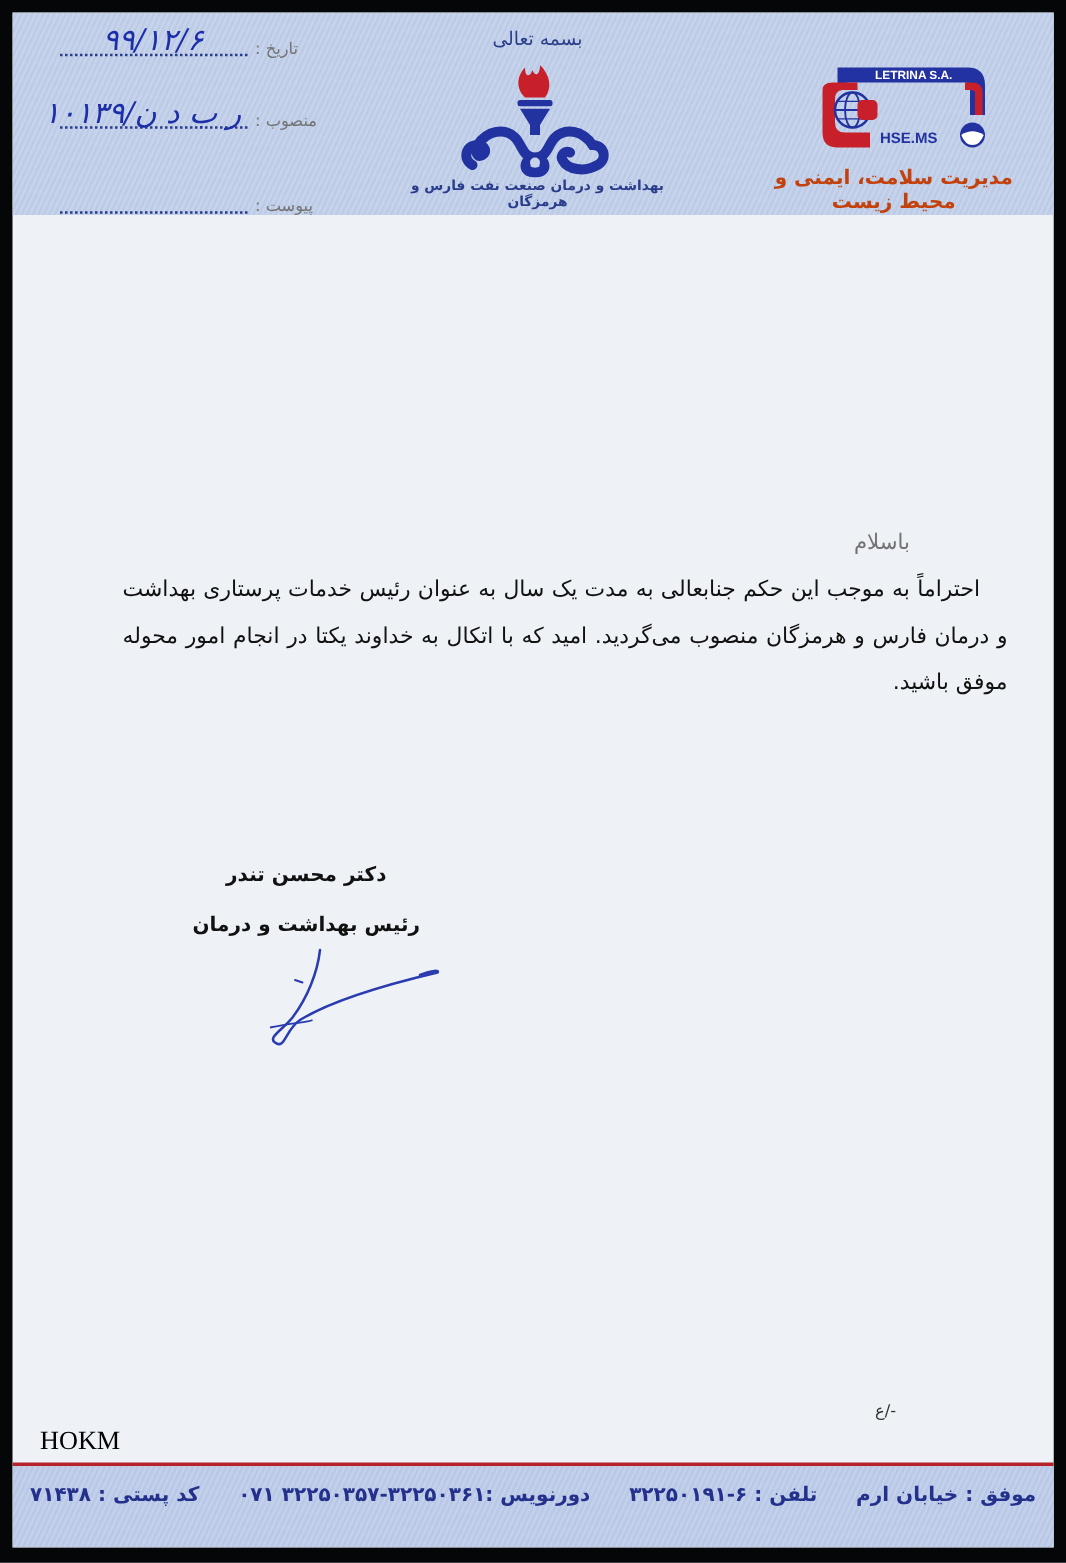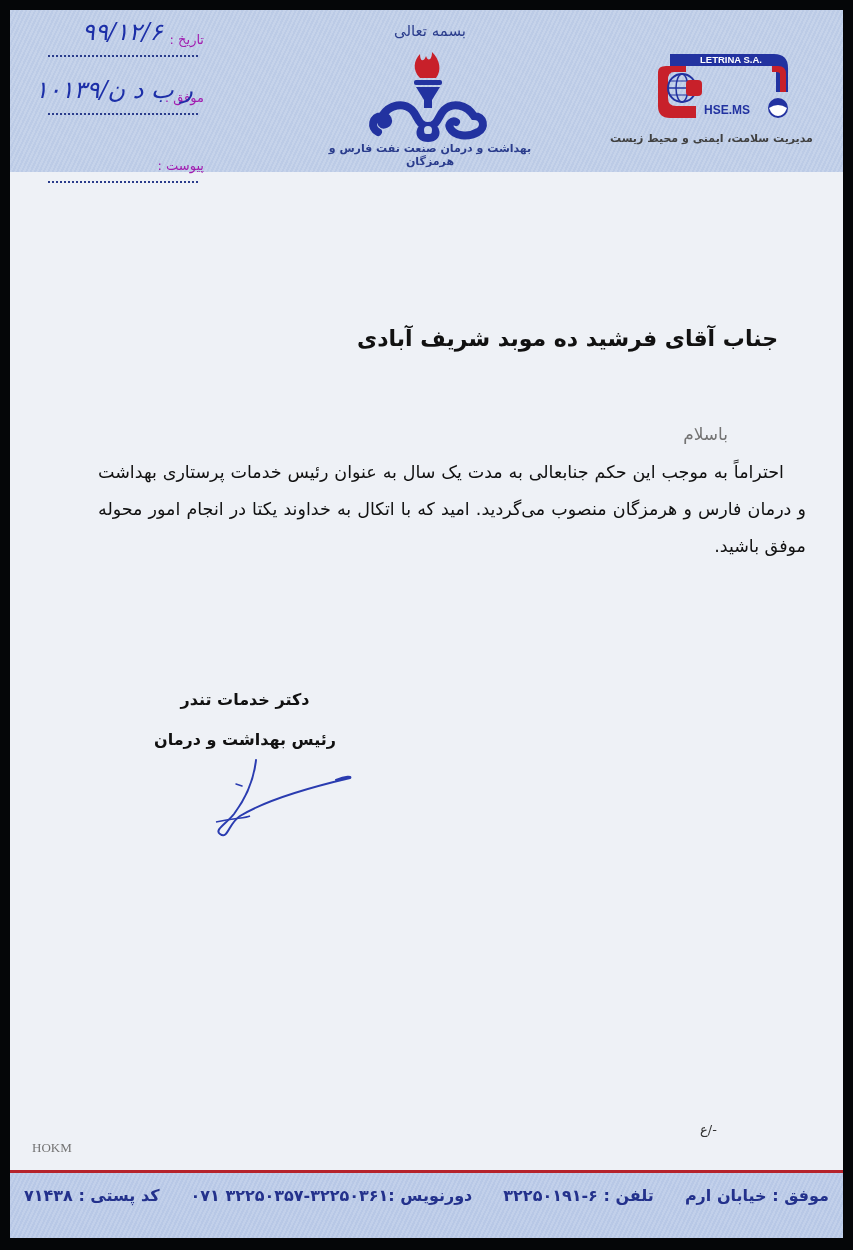--- a/index.html
+++ b/index.html
@@ -17,75 +17,75 @@
   }
   .footer-band {
     position: absolute; left: 0; bottom: 0; width: 100%; height: 65px;
     background: repeating-linear-gradient(115deg, #c2d0ea 0px, #c2d0ea 2px, #b8c8e6 2px, #b8c8e6 4px);
   }
   .footer-rule {
     position: absolute; left: 0; top: 1160px; width: 100%; height: 3px; background: #b5222b;
   }
 
   
-  .field { position: absolute; direction: rtl; font-size: 13px; color: #a21caf; display: flex; align-items: flex-start; flex-direction: column; }
+  .field { position: absolute; direction: rtl; font-size: 13px; color: #737373; display: flex; align-items: center; }
   .field .lbl { white-space: nowrap; }
   .field .dots { display: inline-block; width: 150px; border-bottom: 2px dotted #2a3c8c; margin-right: 6px; height: 10px; }
   .field-date { left: 38px; top: 22px; }
   .field-number { left: 38px; top: 80px; }
   .field-attach { left: 38px; top: 124px; margin-top: 24px; }
   .handwritten {
     position: absolute; color: #1c2fa8; font-family: "DejaVu Serif", serif; font-style: italic;
     font-size: 24px; letter-spacing: 1px; direction: ltr;
   }
   .hw-date { left: 72px; top: 8px; }
   .hw-number { left: 25px; top: 66px; font-size: 24px; }
 
   
   .basmala { position: absolute; left: 370px; top: 12px; width: 100px; text-align: center; font-size: 15px; color: #2a3c8c; direction: rtl; }
   .nioc-logo { position: absolute; left: 358px; top: 40px; width: 120px; height: 92px; }
   .org-name { position: absolute; left: 300px; top: 132px; width: 240px; text-align: center; font-size: 11px; font-weight: bold; color: #2a3c8c; direction: rtl; }
 
   
   .hse-logo { position: absolute; left: 646px; top: 42px; width: 136px; height: 68px; }
-  .hse-caption { position: absolute; left: 600px; top: 122px; width: 210px; text-align: left; font-size: 11px; font-weight: bold; color: #404040; direction: rtl; }
+  .hse-caption { position: absolute; left: 600px; top: 122px; width: 210px; text-align: center; font-size: 16px; font-weight: bold; color: #c2410c; direction: rtl; }
 
   
   .slogan { position: absolute; left: 300px; top: 176px; width: 230px; text-align: center; font-size: 17px; font-weight: bold; color: #111; direction: rtl; }
   .recipient { position: absolute; left: 300px; top: 316px; width: 468px; text-align: right; font-size: 22px; font-weight: bold; color: #111; direction: rtl; }
   .greeting { position: absolute; left: 400px; top: 414px; width: 318px; text-align: right; font-size: 17px; color: #737373; direction: rtl; }
   .body-text { position: absolute; left: 88px; top: 444px; width: 708px; text-align: justify; font-size: 17.5px; line-height: 37px; color: #111; direction: rtl; text-align-last: right; }
   .body-text .indent { display: inline-block; width: 22px; }
 
   .sig-name { position: absolute; left: 150px; top: 680px; width: 170px; text-align: center; font-size: 16px; font-weight: bold; color: #111; direction: rtl; }
   .sig-title { position: absolute; left: 140px; top: 720px; width: 190px; text-align: center; font-size: 16px; font-weight: bold; color: #111; direction: rtl; }
   .signature { position: absolute; left: 196px; top: 748px; width: 150px; height: 85px; }
 
   .ref-mark { position: absolute; left: 690px; top: 1112px; font-size: 13px; color: #333; direction: rtl; }
-  .doc-code { position: absolute; left: 22px; top: 1130px; font-family: "Liberation Serif", serif; font-size: 13px; color: #737373; }
+  .doc-code { position: absolute; left: 22px; top: 1130px; font-family: "Liberation Serif", serif; font-size: 21px; color: #000000; }
 
   .footer-text {
     position: absolute; left: 14px; top: 1176px; width: 805px; direction: rtl;
     display: flex; justify-content: space-between; font-size: 16px; font-weight: bold; color: #23318c; white-space: nowrap;
   }
 </style>
 </head>
 <body>
 
 <div class="sheet">
   <div class="header-band"></div>
 
   <div class="field field-date">
     <span class="lbl">تاریخ :</span>
     <span class="dots"></span>
   </div>
   <div class="handwritten hw-date" style="direction:rtl;">۹۹/۱۲/۶</div>
 
   <div class="field field-number">
-    <span class="lbl">موفق :</span>
+    <span class="lbl">منصوب :</span>
     <span class="dots"></span>
   </div>
   <div class="handwritten hw-number" style="direction:rtl;">ر ب د ن/۱۰۱۳۹</div>
 
   <div class="field field-attach">
     <span class="lbl">پیوست :</span>
     <span class="dots"></span>
   </div>
 
   <div class="basmala">بسمه تعالی</div>
@@ -109,25 +109,24 @@
     <line x1="14" y1="29" x2="38" y2="29" stroke="#2232a0" stroke-width="1"></line>
     <line x1="14" y1="43" x2="38" y2="43" stroke="#2232a0" stroke-width="1"></line>
     <rect x="30" y="28" width="16" height="16" rx="4" fill="#c8202a"></rect>
     <text x="44" y="11" font-family="Liberation Sans, sans-serif" font-size="9.5" font-weight="bold" fill="#ffffff">LETRINA S.A.</text>
     <text x="48" y="62" font-family="Liberation Sans, sans-serif" font-size="12" font-weight="bold" fill="#2232a0">HSE.MS</text>
     <circle cx="122" cy="56" r="10" fill="#2232a0"></circle>
     <path d="M113 56 Q122 50 131 56 Q128 64 122 64 Q116 64 113 56 Z" fill="#ffffff"></path>
   </svg>
   <div class="hse-caption">مدیریت سلامت، ایمنی و محیط زیست</div>
 
-  <div class="recipient">جناب آقای فرشید ده موبد شریف آبادی</div>
   <div class="greeting">باسلام</div>
   <div class="body-text"><span class="indent"></span><span>احتراماً به موجب این حکم جنابعالی به مدت یک سال به عنوان رئیس خدمات پرستاری بهداشت و درمان فارس و هرمزگان منصوب می‌گردید. امید که با اتکال به خداوند یکتا در انجام امور محوله موفق باشید.</span></div>
 
-  <div class="sig-name">دکتر خدمات تندر</div>
+  <div class="sig-name">دکتر محسن تندر</div>
   <div class="sig-title">رئیس بهداشت و درمان</div>
   <svg class="signature" viewBox="0 0 150 85">
     <path d="M50 2 C48 20 40 40 28 56 C20 66 8 72 14 76 C22 82 22 66 34 58 C60 42 110 28 144 20 C146 18 140 18 130 22" fill="none" stroke="#2a3cb0" stroke-width="2" stroke-linecap="round"></path>
     <path d="M30 26 L36 28" stroke="#2a3cb0" stroke-width="1.5" stroke-linecap="round"></path>
     <path d="M10 64 C30 60 40 60 44 58" fill="none" stroke="#2a3cb0" stroke-width="1.5"></path>
   </svg>
 
   <div class="ref-mark">-/ع</div>
   <div class="doc-code">HOKM</div>
 

